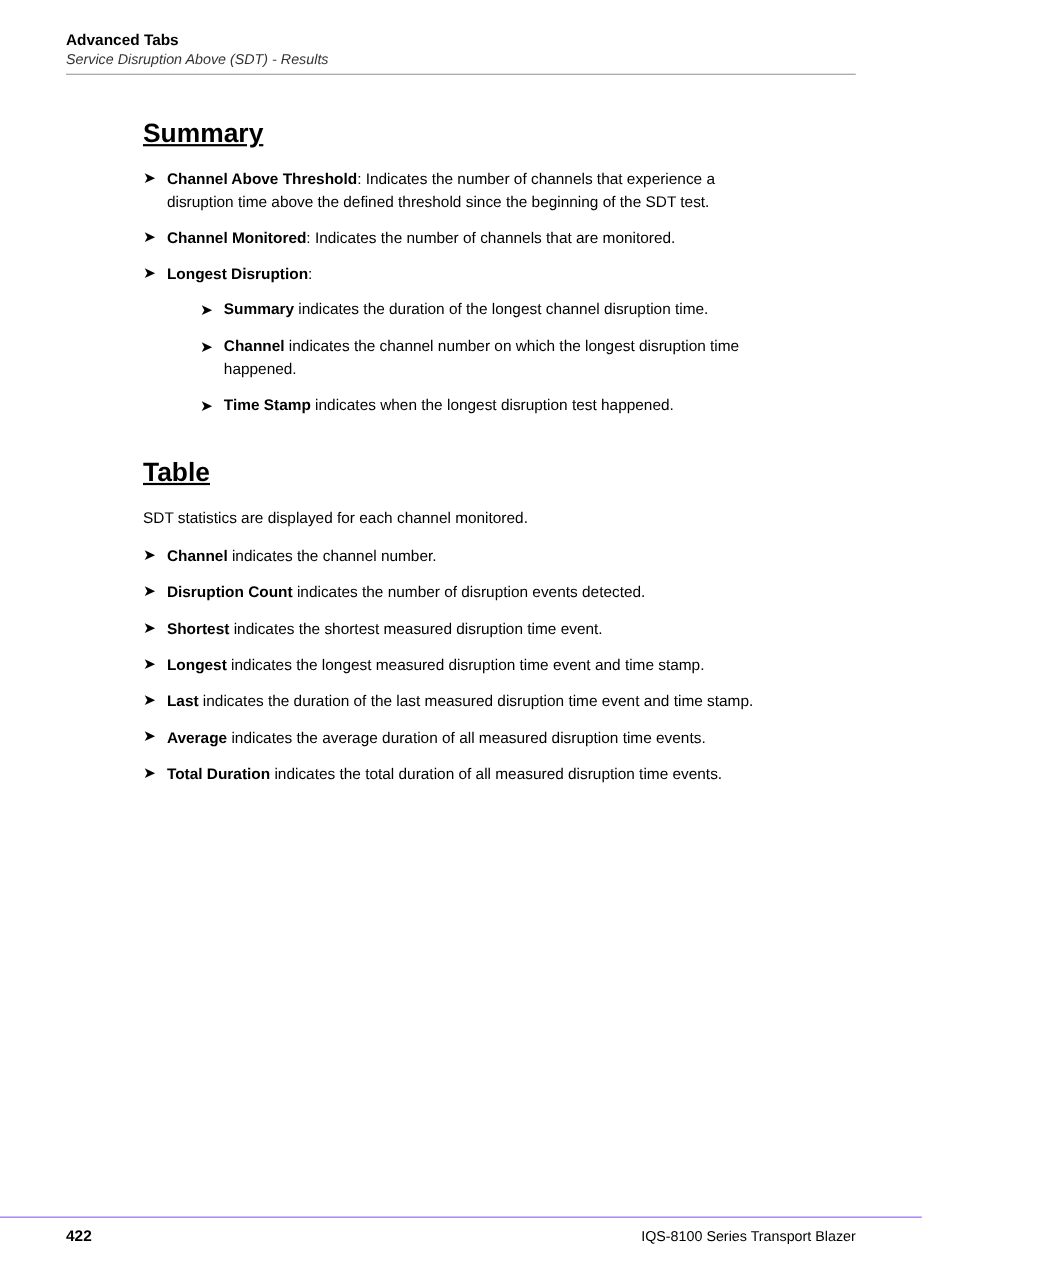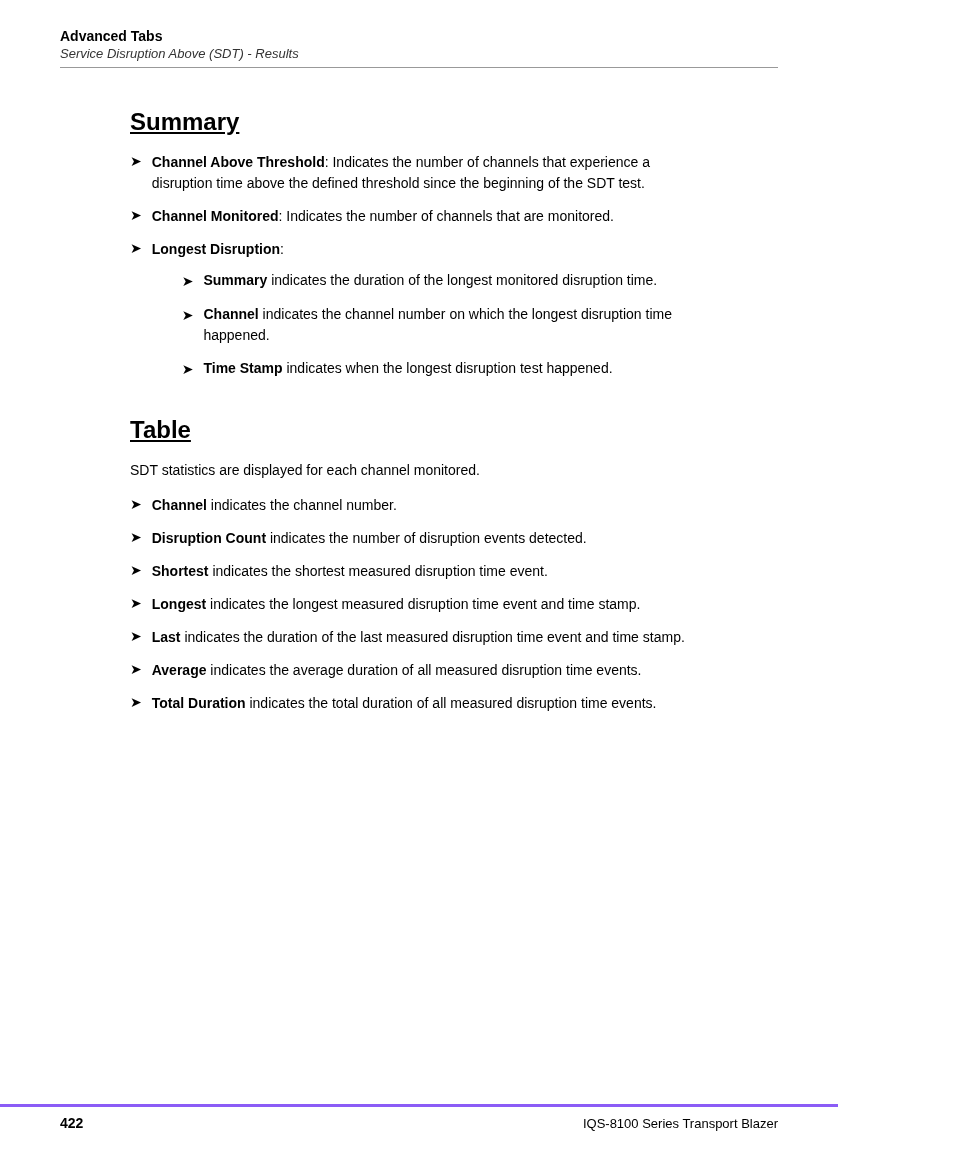--- a/index.html
+++ b/index.html
@@ -144,21 +144,21 @@
     
     .footer {
       position: absolute;
       bottom: 28px;
       left: 0;
       right: 0;
       padding: 0 60px;
       display: flex;
       justify-content: space-between;
       align-items: center;
-      border-top: 3px solid #8b5cf6;
+      border-top: 1px solid #8b5cf6;
       padding-top: 8px;
     }
 
     .footer-page-number {
       font-size: 14px;
       font-weight: bold;
       color: #000000;
     }
 
     .footer-product-name {
@@ -201,21 +201,21 @@
         <li class="bullet-item">
           <span class="bullet-arrow">➤</span>
           <span class="bullet-text">
             <b>Longest Disruption</b><span>:</span>
 
             <ul class="nested-bullet-list">
 
               <li class="nested-bullet-item">
                 <span class="nested-bullet-arrow">➤</span>
                 <span class="nested-bullet-text">
-                  <b>Summary</b><span> indicates the duration of the longest monitored disruption time.</span>
+                  <b>Summary</b><span> indicates the duration of the longest channel disruption time.</span>
                 </span>
               </li>
 
               <li class="nested-bullet-item">
                 <span class="nested-bullet-arrow">➤</span>
                 <span class="nested-bullet-text">
                   <b>Channel</b><span> indicates the channel number on which the longest disruption time happened.</span>
                 </span>
               </li>
 

